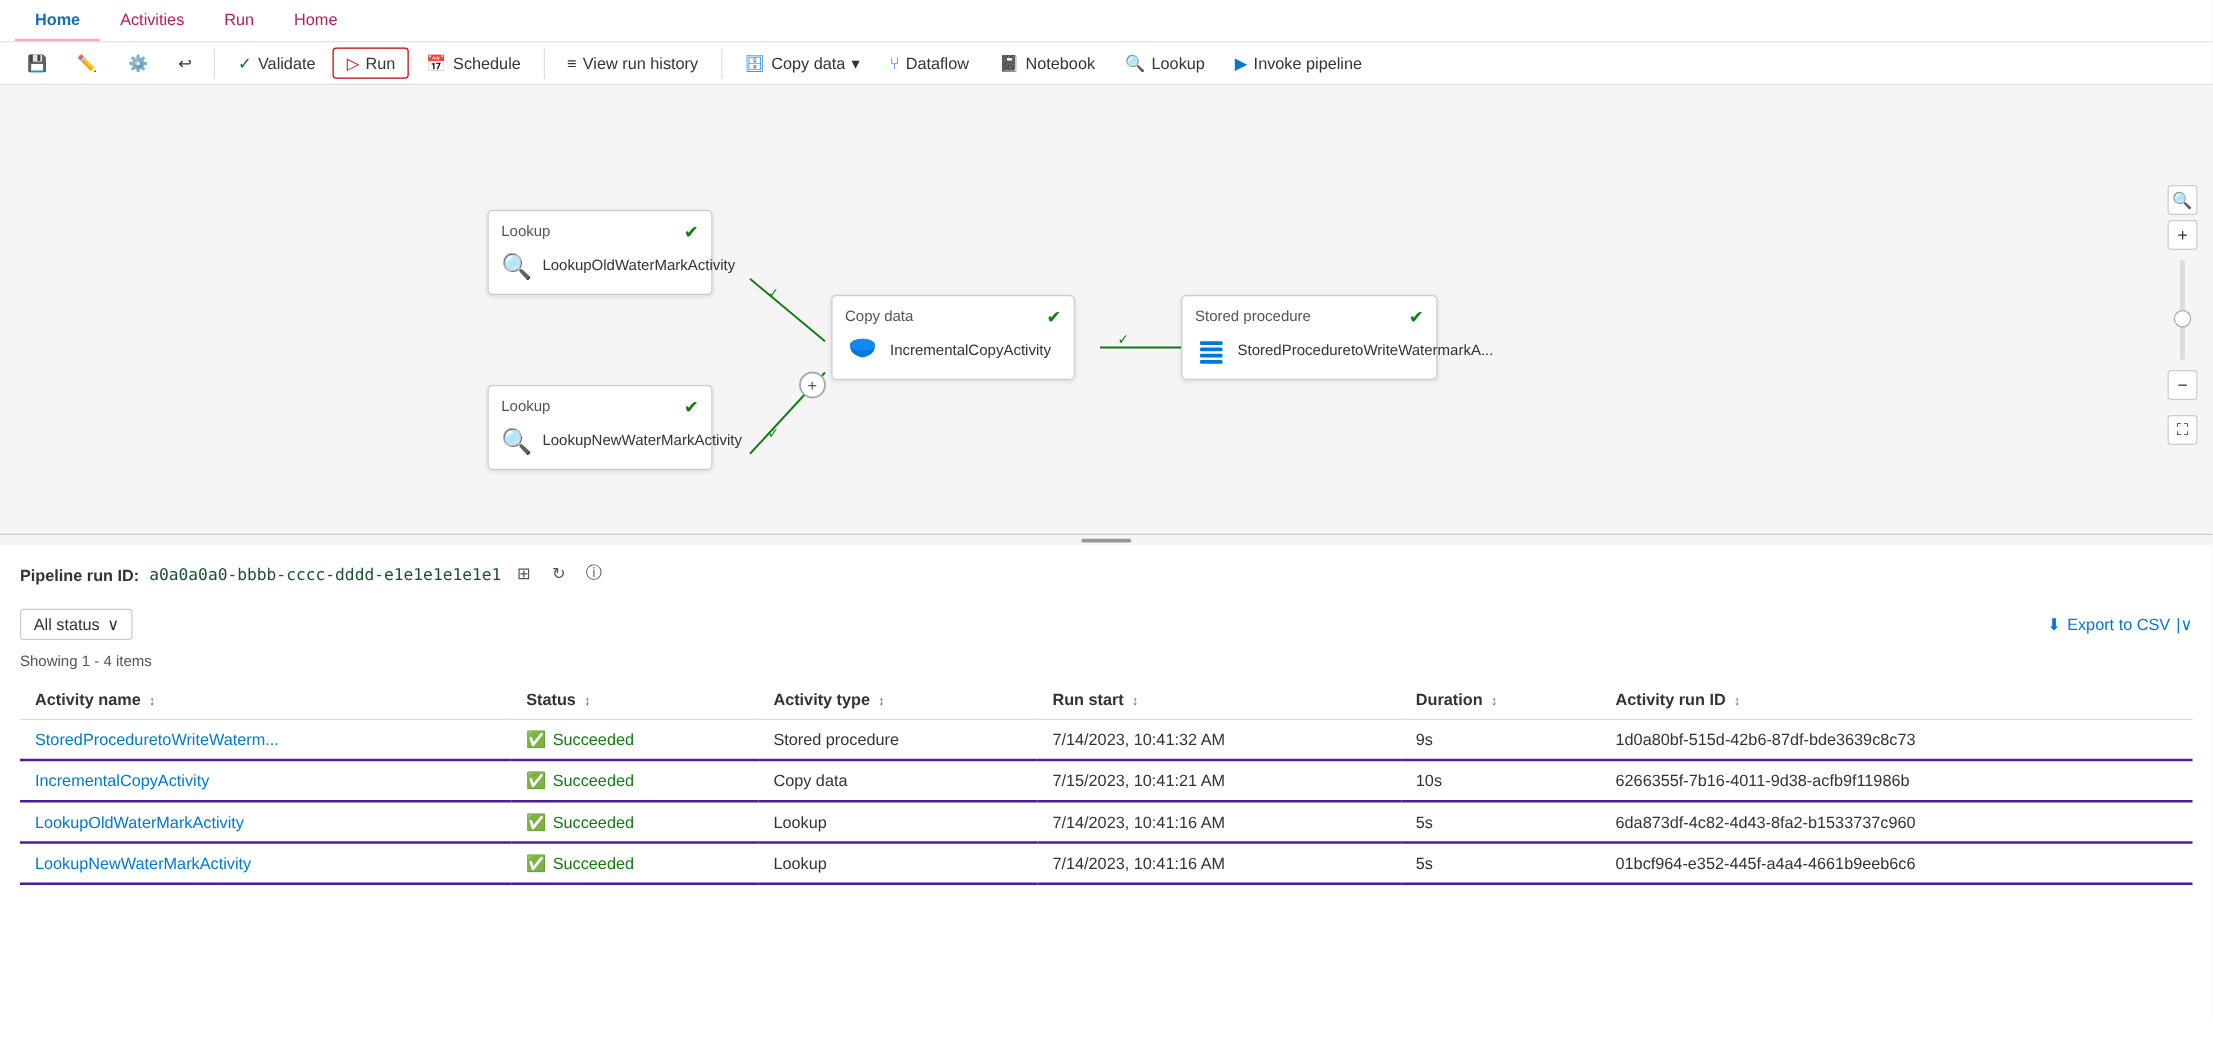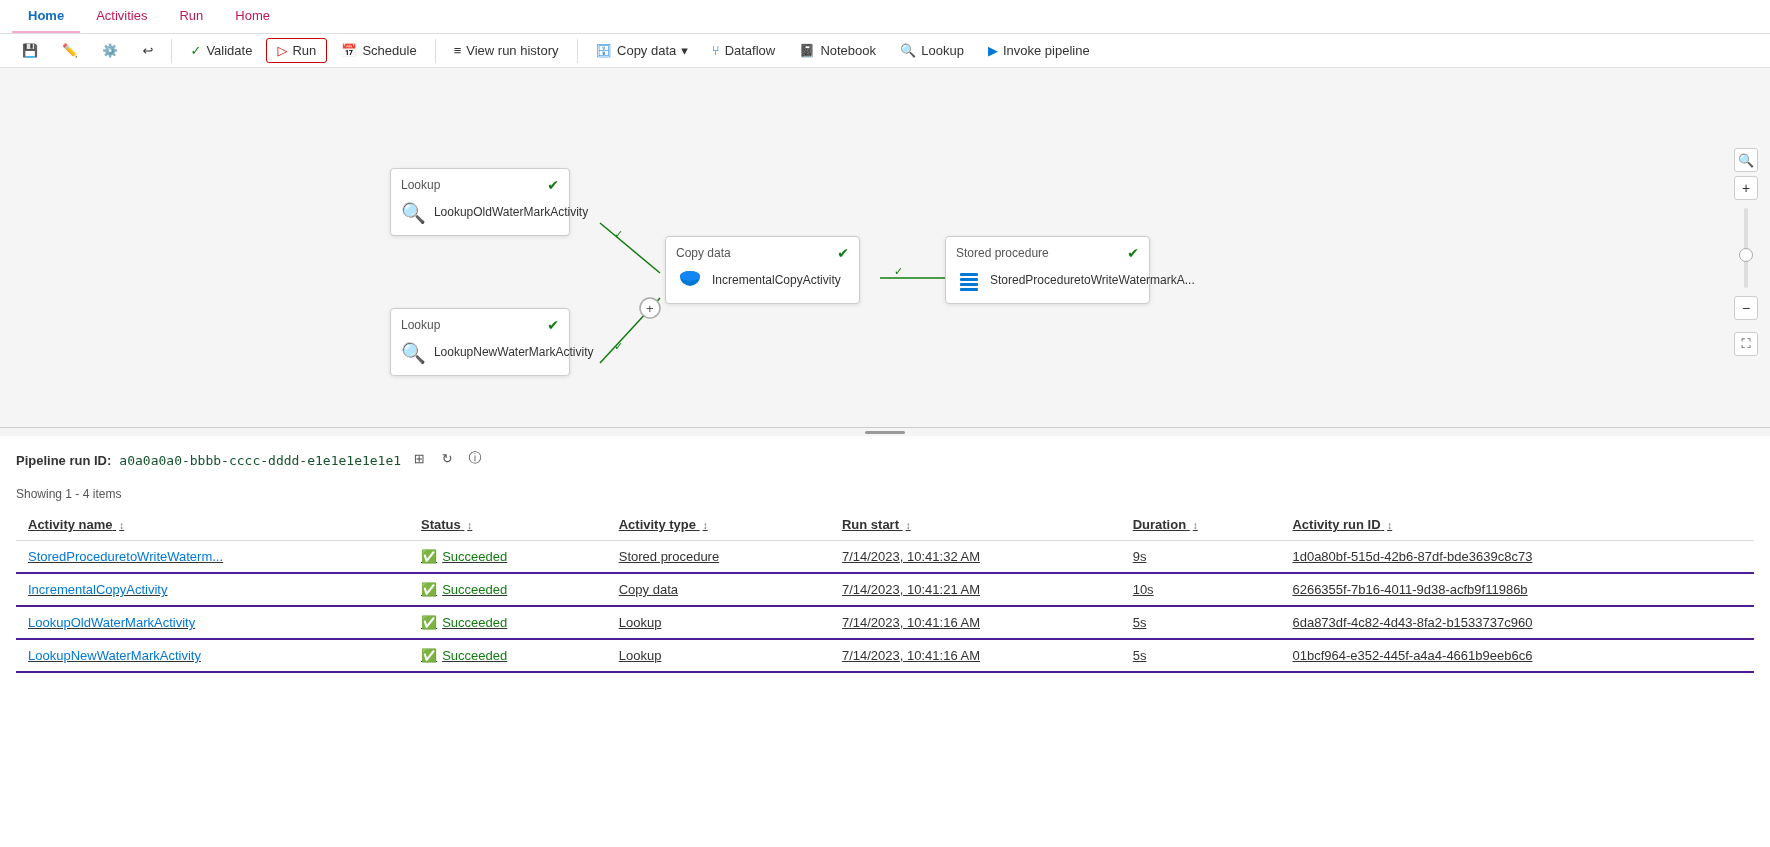--- a/index.html
+++ b/index.html
@@ -51,21 +51,21 @@
     .icon-btn-small { width: 20px; height: 20px; border: none; background: transparent; cursor: pointer; display: inline-flex; align-items: center; justify-content: center; color: #555; font-size: 13px; }
 
     
     .filter-bar { display: flex; align-items: center; justify-content: space-between; margin-bottom: 10px; }
     .status-filter { display: flex; align-items: center; gap: 6px; border: 1px solid #ccc; border-radius: 3px; padding: 4px 10px; background: #fff; cursor: pointer; font-size: 13px; }
     .export-btn { display: flex; align-items: center; gap: 5px; color: #0078d4; font-size: 13px; cursor: pointer; border: none; background: transparent; }
 
     .items-count { font-size: 12px; color: #555; margin-bottom: 8px; }
 
     
-    .data-table { width: 100%; border-collapse: collapse; font-size: 13px; text-decoration: underline; }
+    .data-table { width: 100%; border-collapse: collapse; font-size: 13px; }
     .data-table th { text-align: left; padding: 8px 12px; color: #333; font-weight: 600; border-bottom: 1px solid #ddd; white-space: nowrap; }
     .data-table th .sort-icon { color: #666; font-size: 10px; margin-left: 3px; }
     .data-table td { padding: 8px 12px; border-bottom: 2px solid #4c1d95; }
     .status-success { color: #107c10; display: flex; align-items: center; gap: 5px; }
     .activity-link { color: #0078d4; cursor: pointer; text-decoration: none; }
     .divider-line { width: 40px; height: 3px; background: #999; margin: 0 auto; cursor: row-resize; border-radius: 2px; }
     .divider-container { display: flex; justify-content: center; align-items: center; height: 8px; background: #f5f5f5; }
   </style>
 </head>
 <body>
@@ -243,20 +243,31 @@
   <div class="output-content">
 
     <div class="pipeline-run-id">
       <strong>Pipeline run ID:</strong>
       <span class="run-id-value">a0a0a0a0-bbbb-cccc-dddd-e1e1e1e1e1e1</span>
       <button class="icon-btn-small" title="Copy">⊞</button>
       <button class="icon-btn-small" title="Refresh">↻</button>
       <button class="icon-btn-small" title="Info">ⓘ</button>
     </div>
 
+    <div class="filter-bar">
+      <div class="status-filter">
+        <span>All status</span>
+        <span>∨</span>
+      </div>
+      <button class="export-btn">
+        <span style="color:#0078d4;">⬇</span>
+        <span>Export to CSV</span>
+        <span>|∨</span>
+      </button>
+    </div>
 
     <div class="items-count">Showing 1 - 4 items</div>
 
     <table class="data-table">
       <thead>
         <tr>
           <th>
             <span>Activity name</span>
             <span class="sort-icon">↕</span>
           </th>
@@ -302,21 +313,21 @@
             <td>
     <a class="activity-link">IncrementalCopyActivity</a>
   </td>
             <td>
     <span class="status-success">
       <span style="color:#107c10;">✅</span>
       Succeeded
     </span>
   </td>
             <td>Copy data</td>
-            <td>7/14/2023, 10:41:21 AM</td>
+            <td>7/15/2023, 10:41:21 AM</td>
             <td>10s</td>
             <td>6266355f-7b16-4011-9d38-acfb9f11986b</td>
           </tr>
           <tr>
             <td>
     <a class="activity-link">LookupOldWaterMarkActivity</a>
   </td>
             <td>
     <span class="status-success">
       <span style="color:#107c10;">✅</span>

